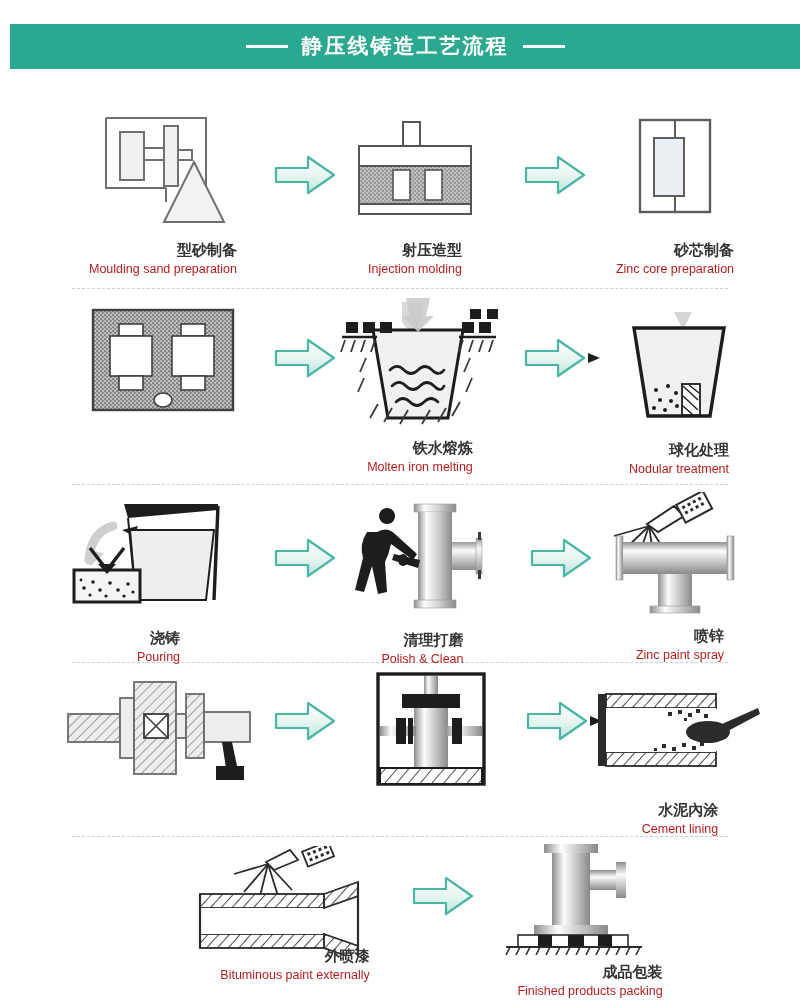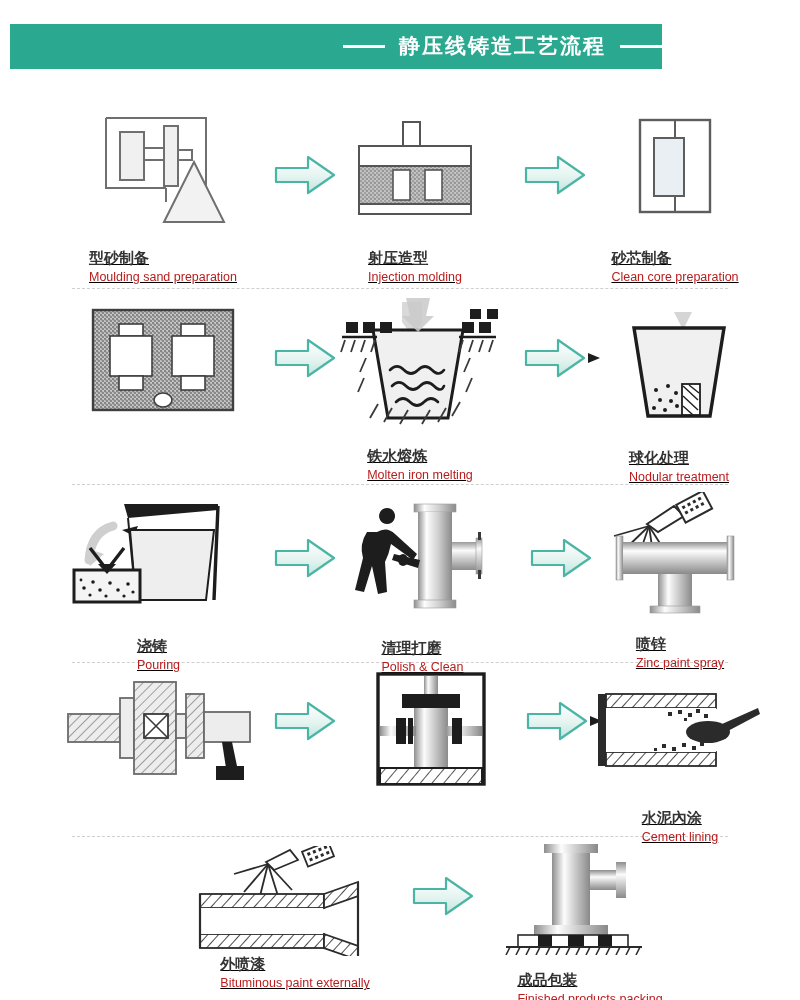--- a/index.html
+++ b/index.html
@@ -8,38 +8,38 @@
     width: 800px; height: 1000px;
     background: #ffffff;
     font-family: "Liberation Sans", "DejaVu Sans", sans-serif;
     overflow: hidden;
   }
   #page { position: relative; width: 800px; height: 1000px; background: #fff; }
 
   
   .header-band {
     position: absolute; left: 10px; top: 24px;
-    width: 652px; height: 45px;
+    width: 790px; height: 45px;
     background: #2ba890;
-    display: flex; align-items: center; justify-content: flex-end;
+    display: flex; align-items: center; justify-content: center;
   }
   .header-inner { display: flex; align-items: center; gap: 14px; }
   .dash {
     display: block; width: 42px; height: 3px; background: #ffffff;
   }
   .header-title {
     color: #ffffff; font-size: 21px; font-weight: bold;
     letter-spacing: 2px; line-height: 1;
     font-family: "DejaVu Sans", "Liberation Sans", sans-serif;
   }
   .divider {
     position: absolute; left: 72px; width: 656px; height: 0;
     border-top: 1px dashed #cfcfcf;
   }
-  .labels { text-align: left; margin-top: 16px; text-decoration: underline; }
+  .labels { text-align: right; margin-top: 8px; }
   .label-cn {
     font-size: 15px; font-weight: bold; color: #333333; line-height: 1.35;
     font-family: "DejaVu Sans", "Liberation Sans", sans-serif;
     white-space: nowrap;
   }
   .label-en {
     font-size: 12.5px; color: #b91c1c; line-height: 1.3; margin-top: 1px;
     font-family: "Liberation Sans", sans-serif; white-space: nowrap;
   }
 
@@ -127,21 +127,21 @@
   </div>
 
   <div class="step" style="left:590px; top:110px; width:170px; height:165px">
     <svg width="170" height="125" viewBox="0 0 170 125">
       <rect x="50" y="10" width="70" height="92" fill="#ffffff" stroke="#5d5d5d" stroke-width="2.4"></rect>
       <path d="M85 10 V102" stroke="#5d5d5d" stroke-width="2"></path>
       <rect x="64" y="28" width="30" height="58" fill="#e9eff3" stroke="#5d5d5d" stroke-width="2"></rect>
     </svg>
     <div class="labels" style="top:122px">
       <div class="label-cn">砂芯制备</div>
-      <div class="label-en">Clean core preparation</div>
+      <div class="label-en">Zinc core preparation</div>
     </div>
   </div>
 
   <div class="step" style="left:78px; top:300px; width:170px; height:170px">
     <svg width="170" height="122" viewBox="0 0 170 122">
       <defs>
         <pattern id="sandB" width="4" height="4" patternUnits="userSpaceOnUse">
           <rect width="4" height="4" fill="#c9c9c9"></rect>
           <circle cx="1" cy="1" r="1" fill="#757575"></circle>
           <circle cx="3" cy="3" r="0.9" fill="#646464"></circle>

